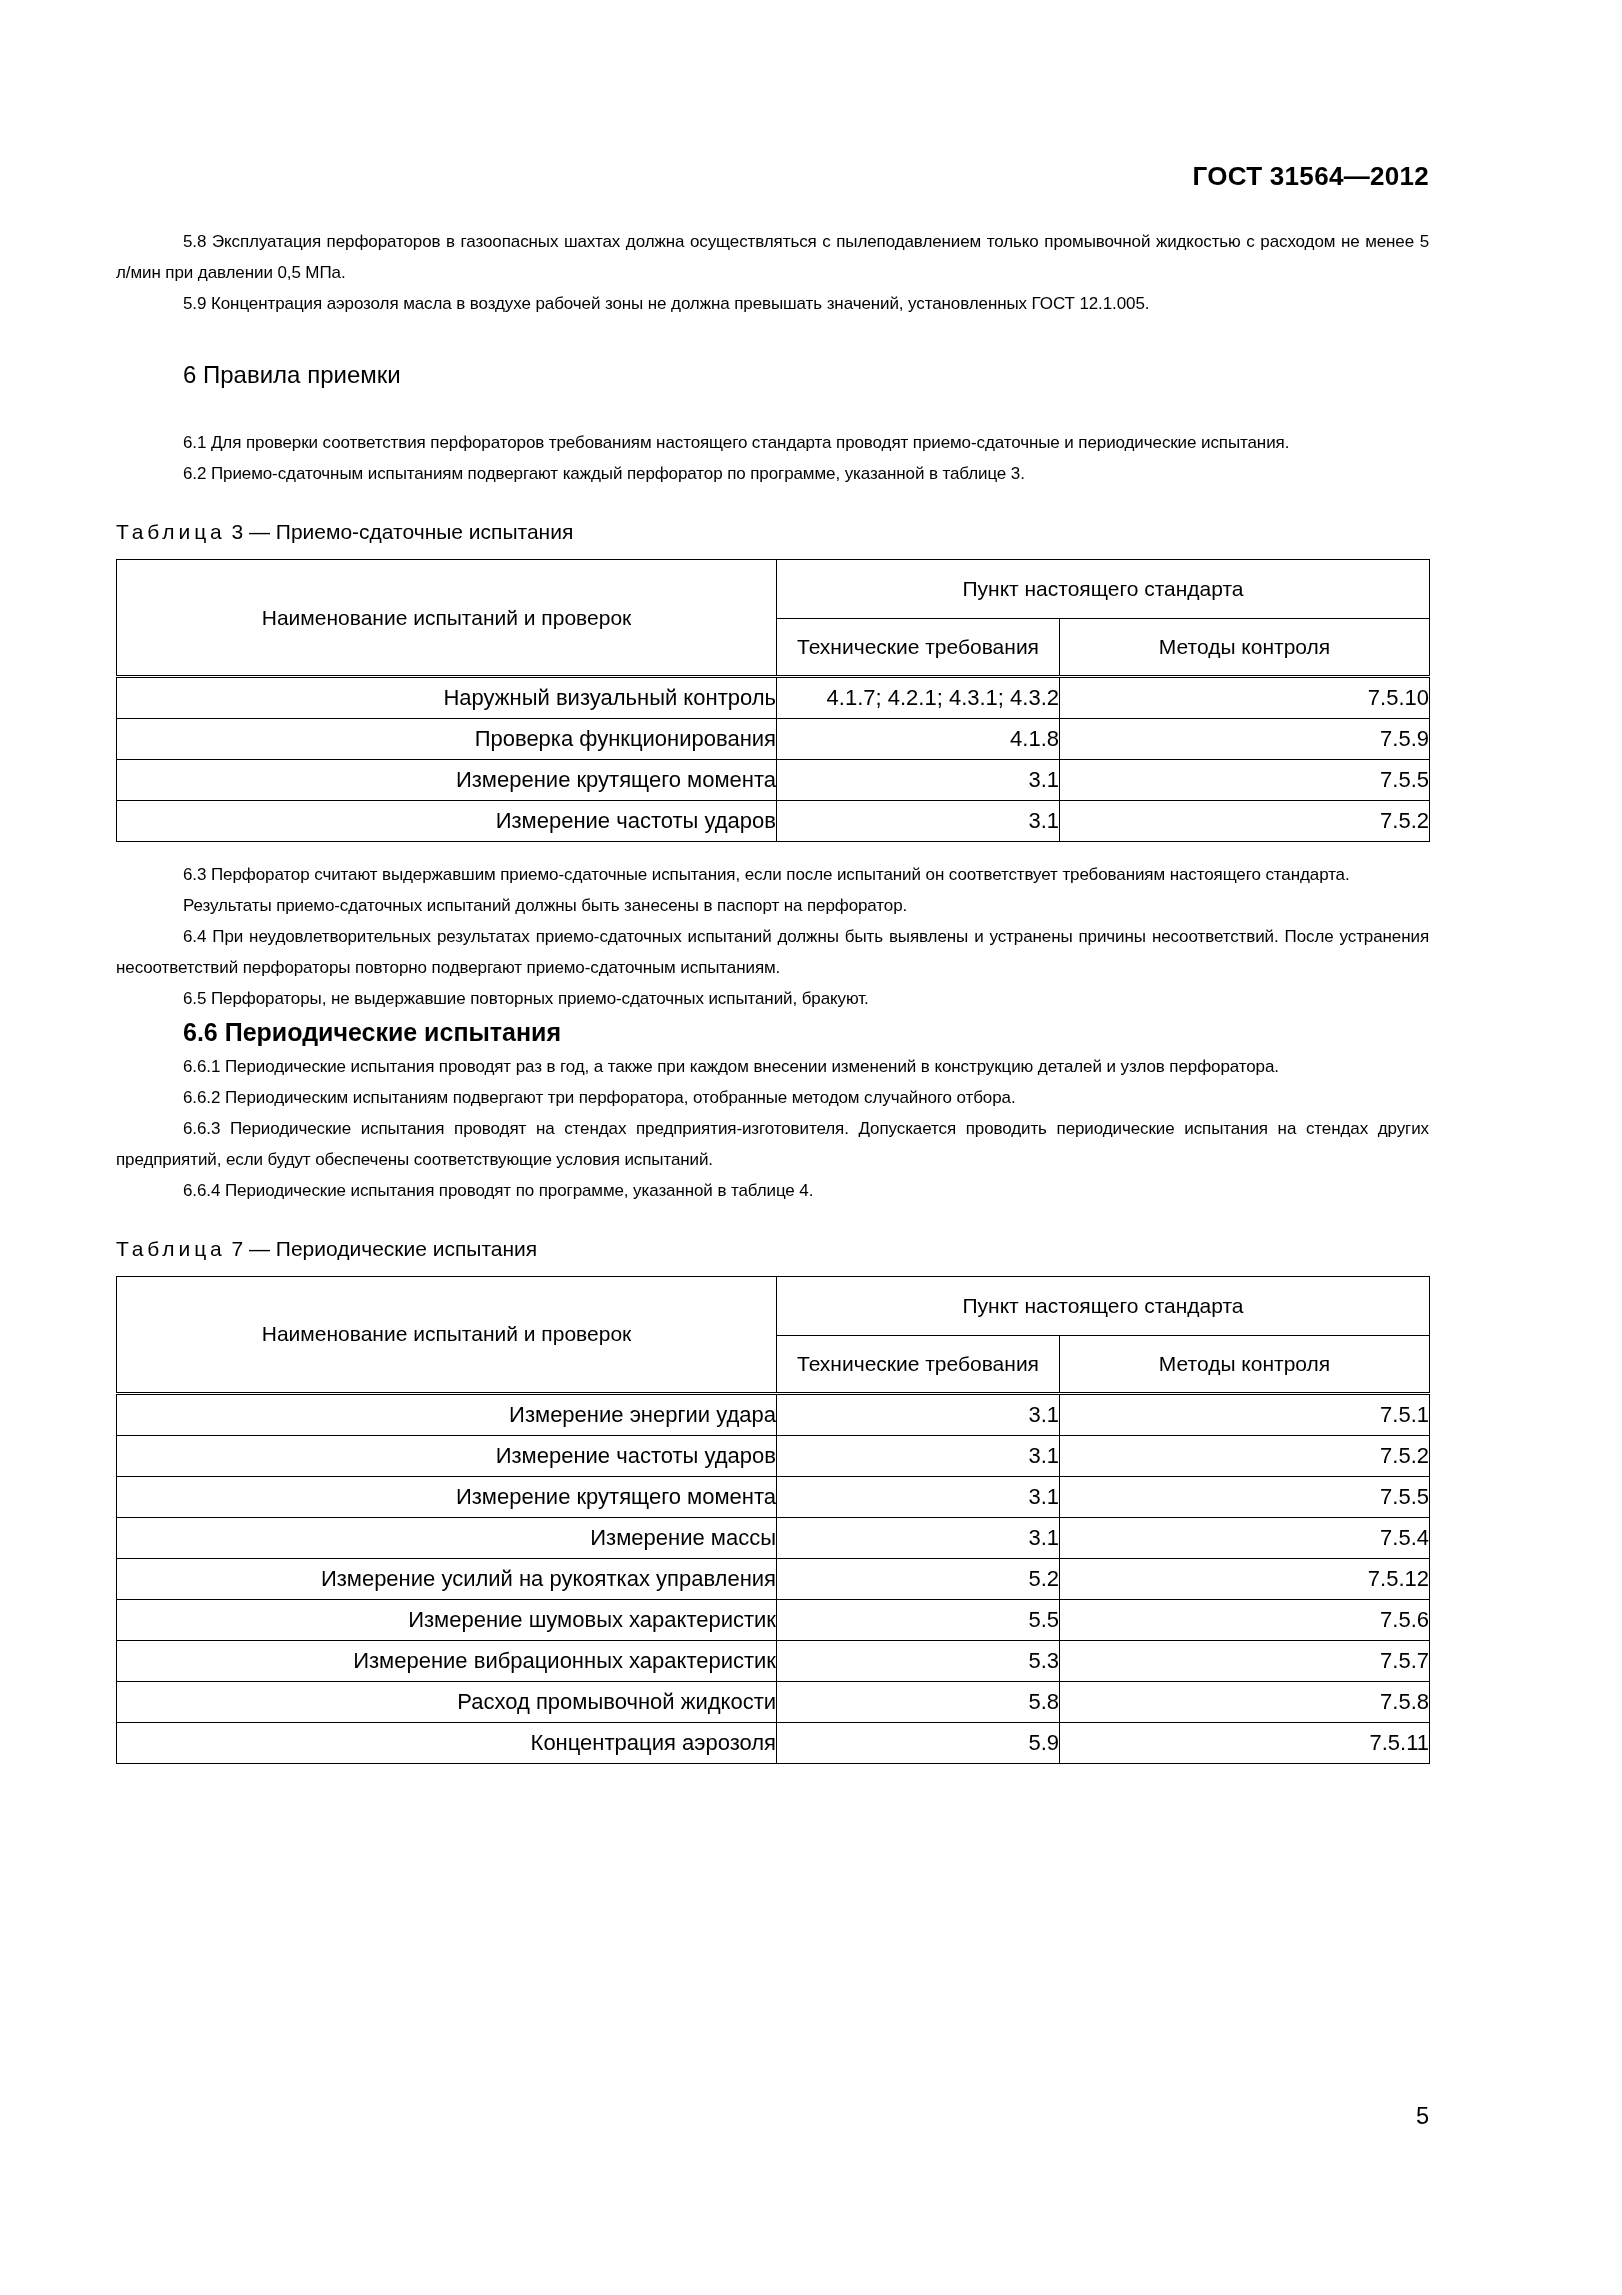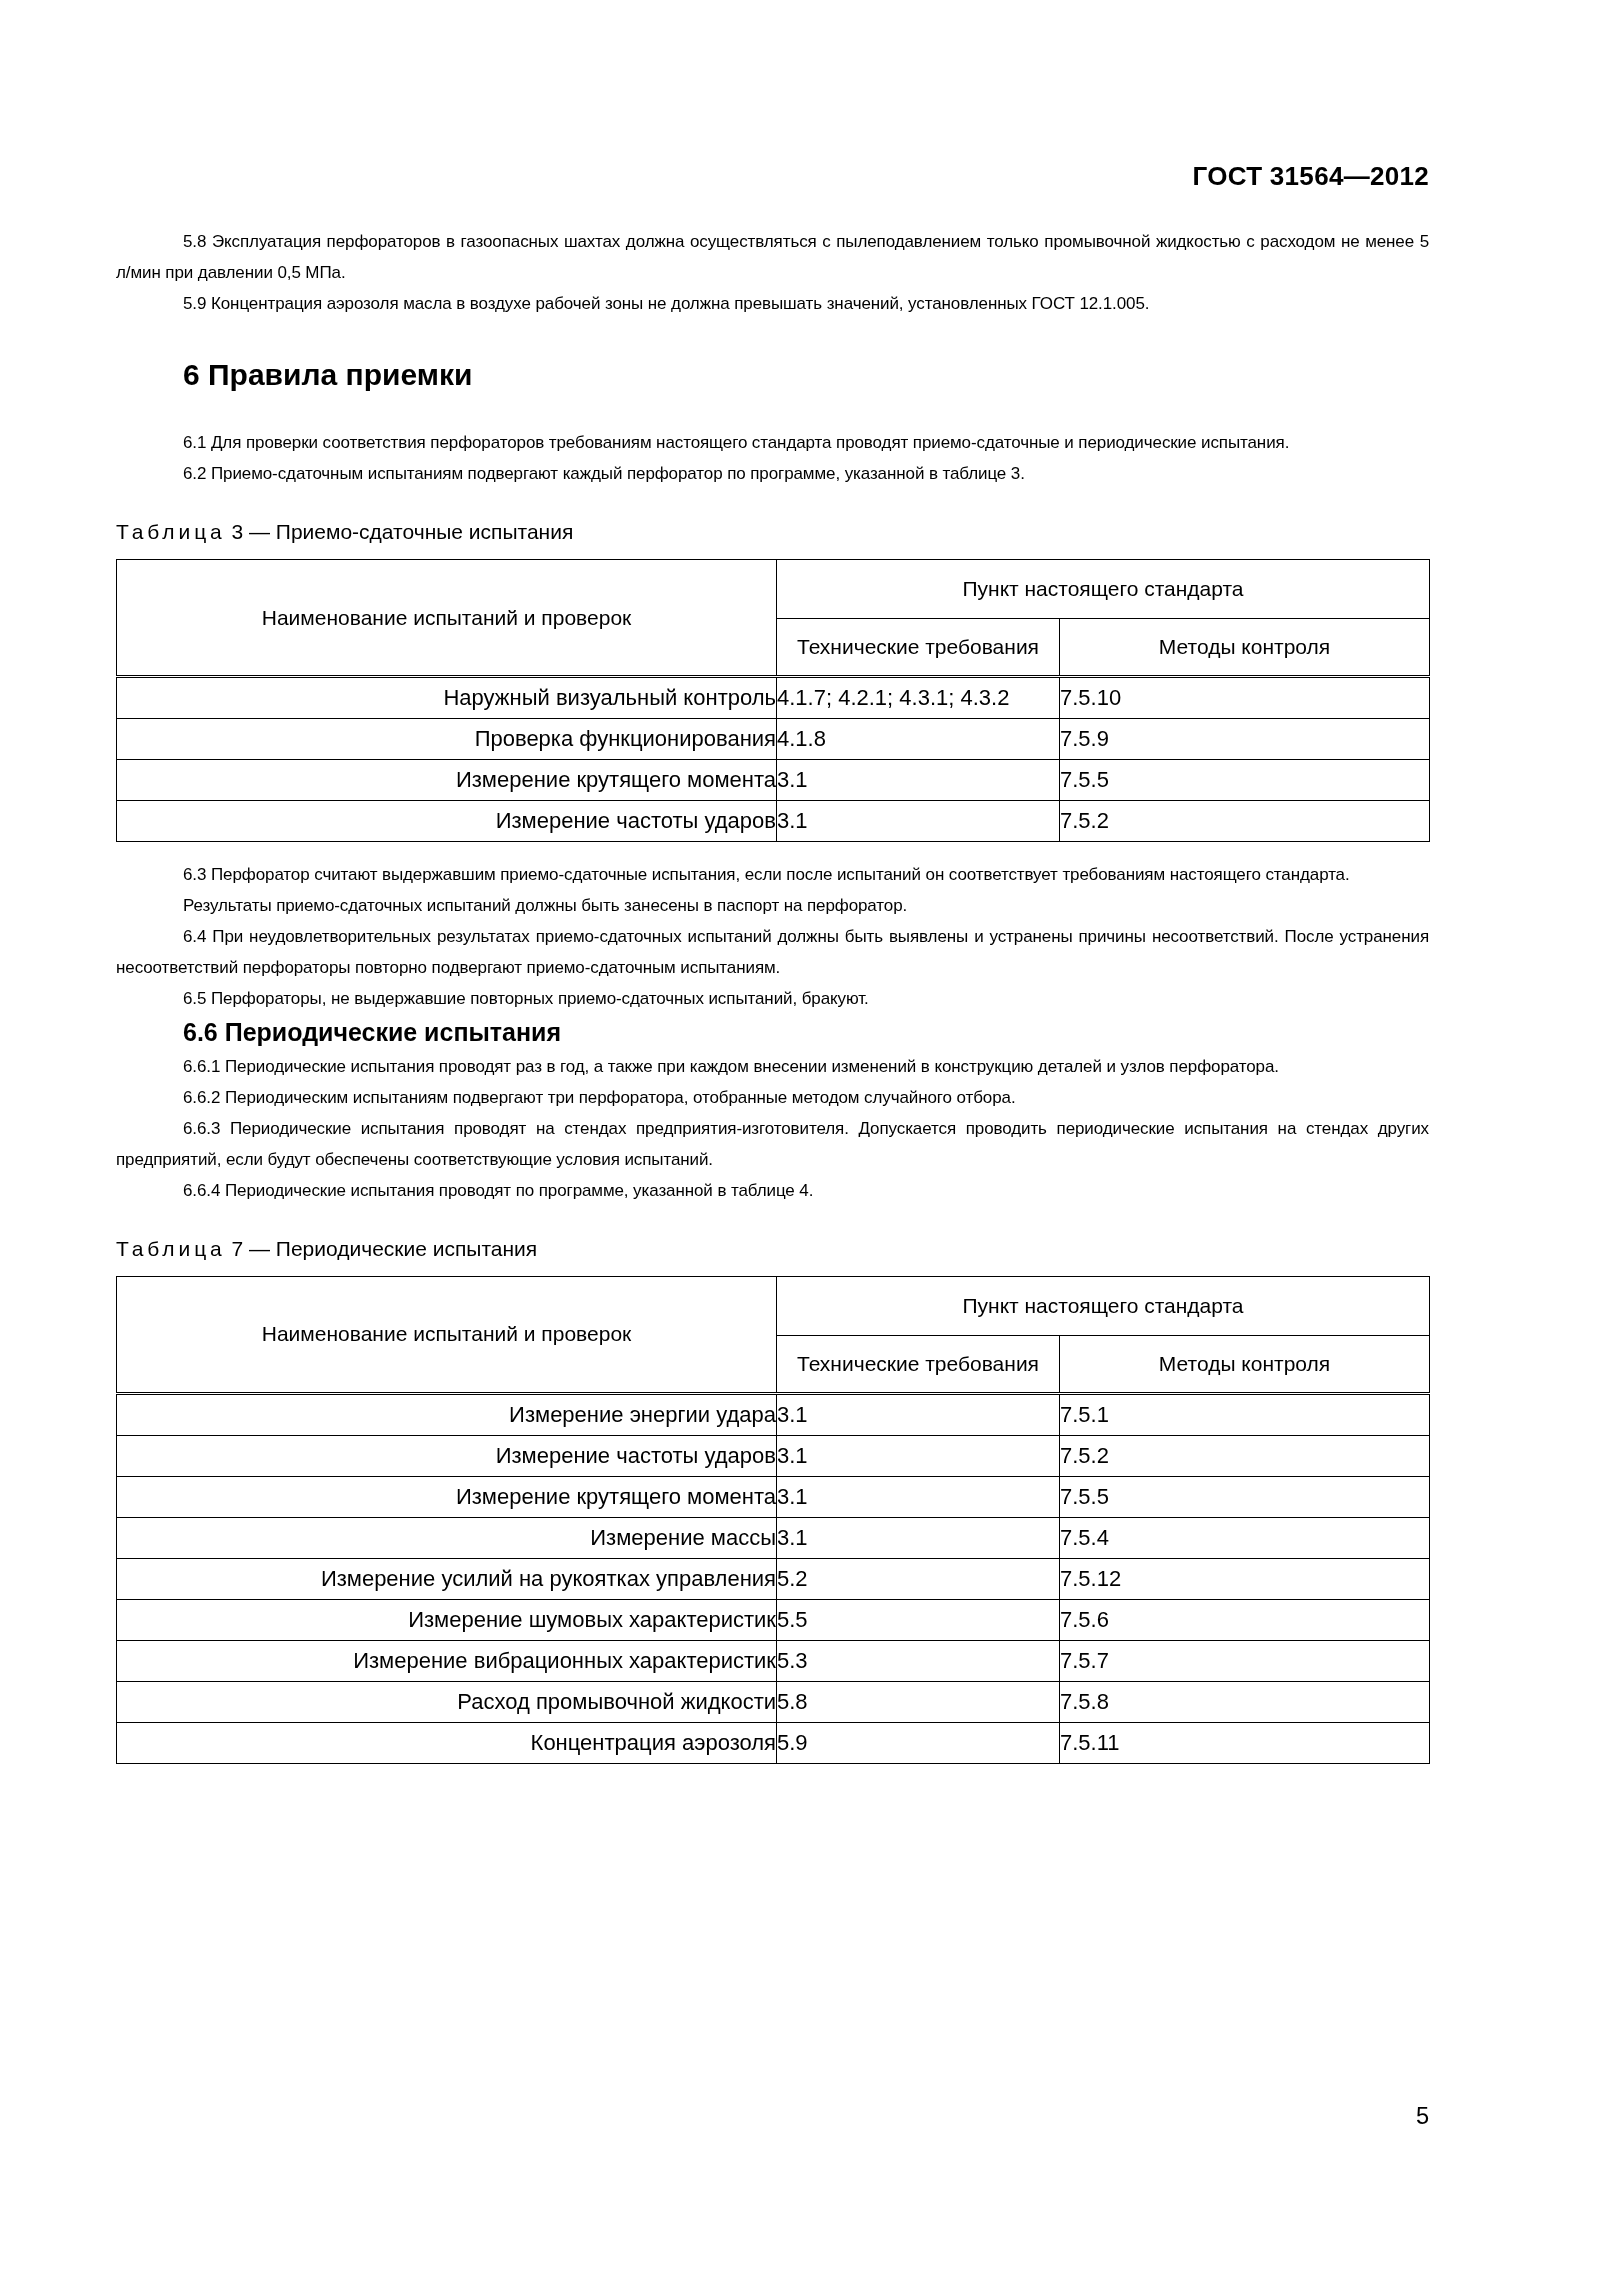--- a/index.html
+++ b/index.html
@@ -12,21 +12,21 @@
       font-size: 26px; font-weight: bold; letter-spacing: 0.3px;
     }
     .content {
       position: absolute; left: 116px; top: 226px; width: 1313px;
     }
     .p {
       font-size: 17px; line-height: 31px; text-align: justify;
       text-indent: 67px; margin: 0; letter-spacing: -0.1px;
     }
     .h1 {
-      font-size: 30px; font-weight: bold; margin: 37px 0 0 0; line-height: 37px;
+      font-size: 24px; font-weight: normal; margin: 37px 0 0 0; line-height: 37px;
       padding-left: 67px;
     }
     .h1-gap { height: 34px; }
     .h2 {
       font-size: 25px; font-weight: bold; line-height: 31px; margin: 2.6px 0 2.6px 0;
       padding-left: 67px;
     }
     .caption {
       font-size: 21px; line-height: 26px; margin: 30px 0 14.4px 0;
     }
@@ -40,21 +40,21 @@
     table.std col.c3 { width: 370px; }
     table.std th, table.std td {
       border: 1.3px solid #000; font-weight: normal; padding: 0;
     }
     table.std th { font-size: 21px; }
     table.std th.top { height: 58px; }
     table.std th.sub { height: 56px; }
     table.std thead tr:last-child th, table.std thead th.rowspan {
       border-bottom: 3.9px double #000;
     }
-    table.std td { height: 40px; text-align: left; }
+    table.std td { height: 40px; text-align: right; }
     table.std td.name { text-align: right; padding-left: 55px; }
     .page-number {
       position: absolute; top: 2103px; right: 194px; font-size: 23.6px;
     }
   </style>
 </head>
 <body>
 
 <div class="page-header">ГОСТ 31564—2012</div>
 

